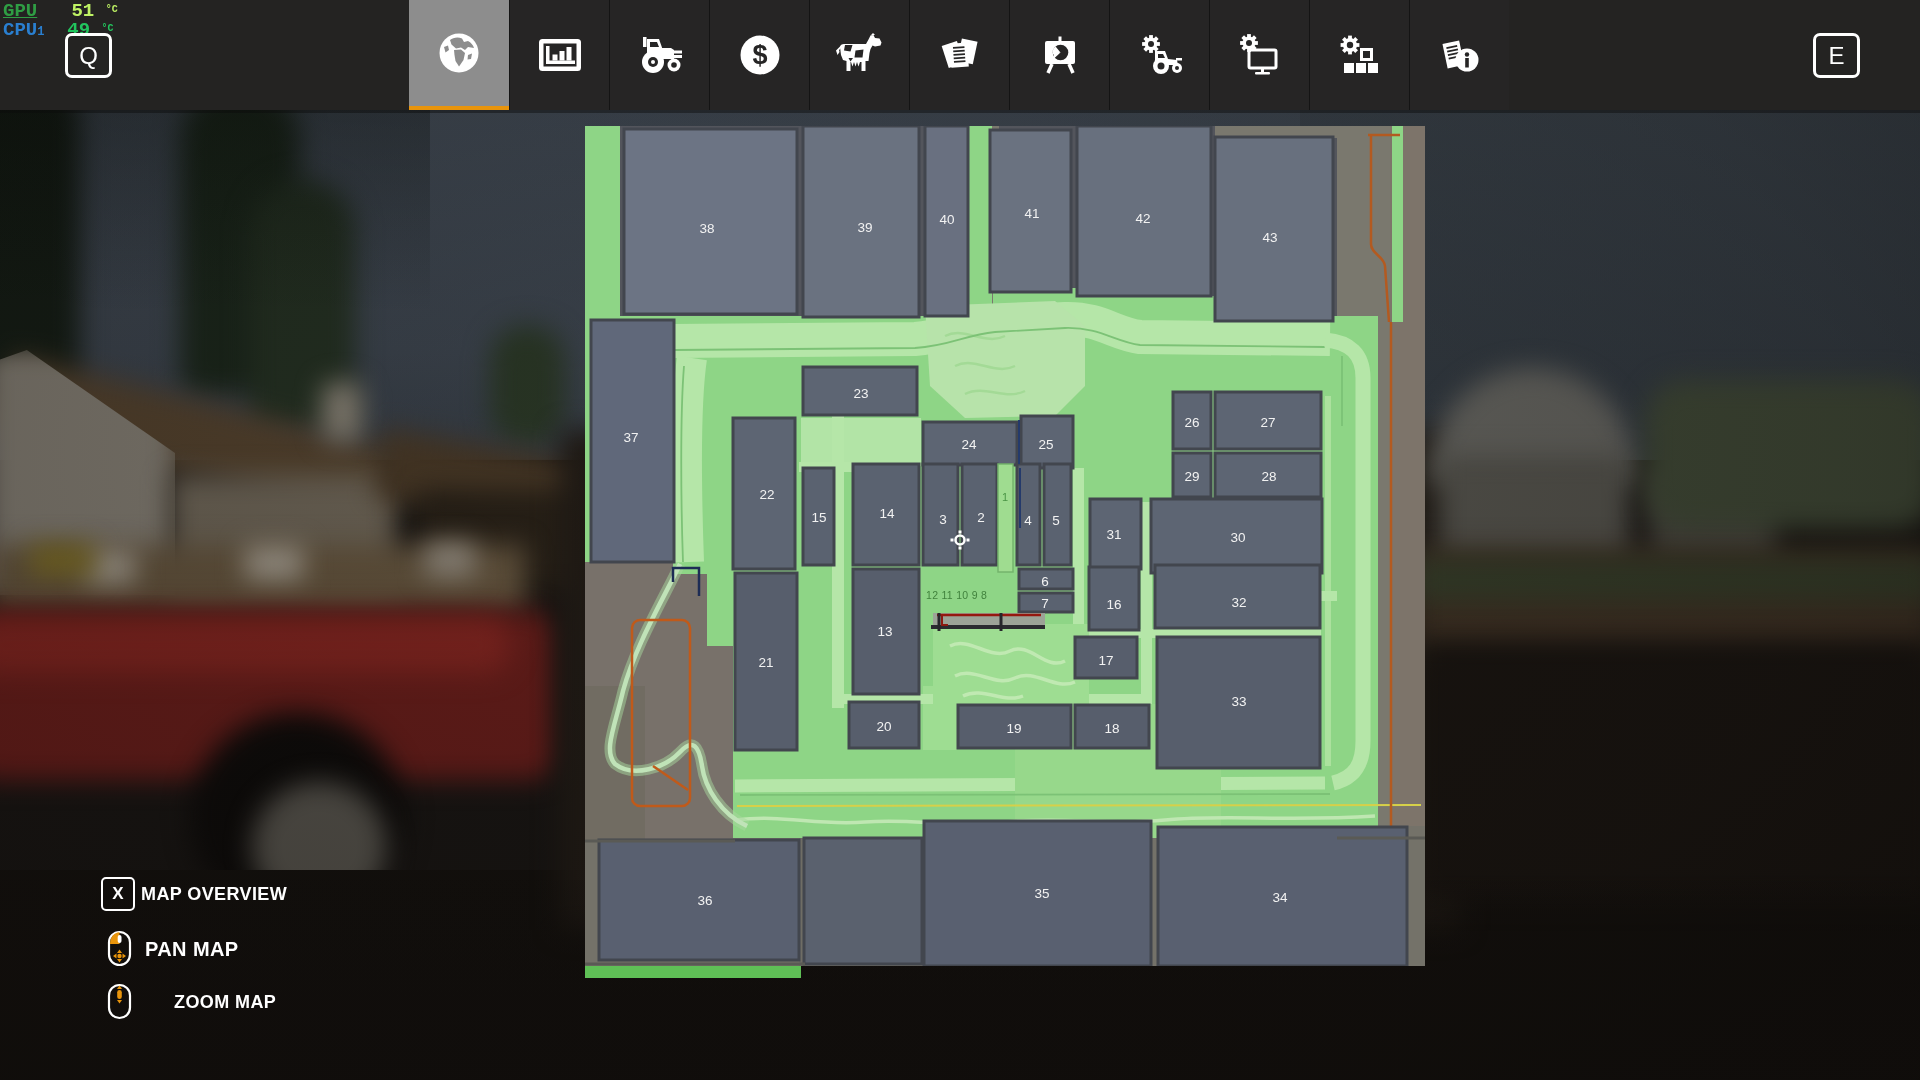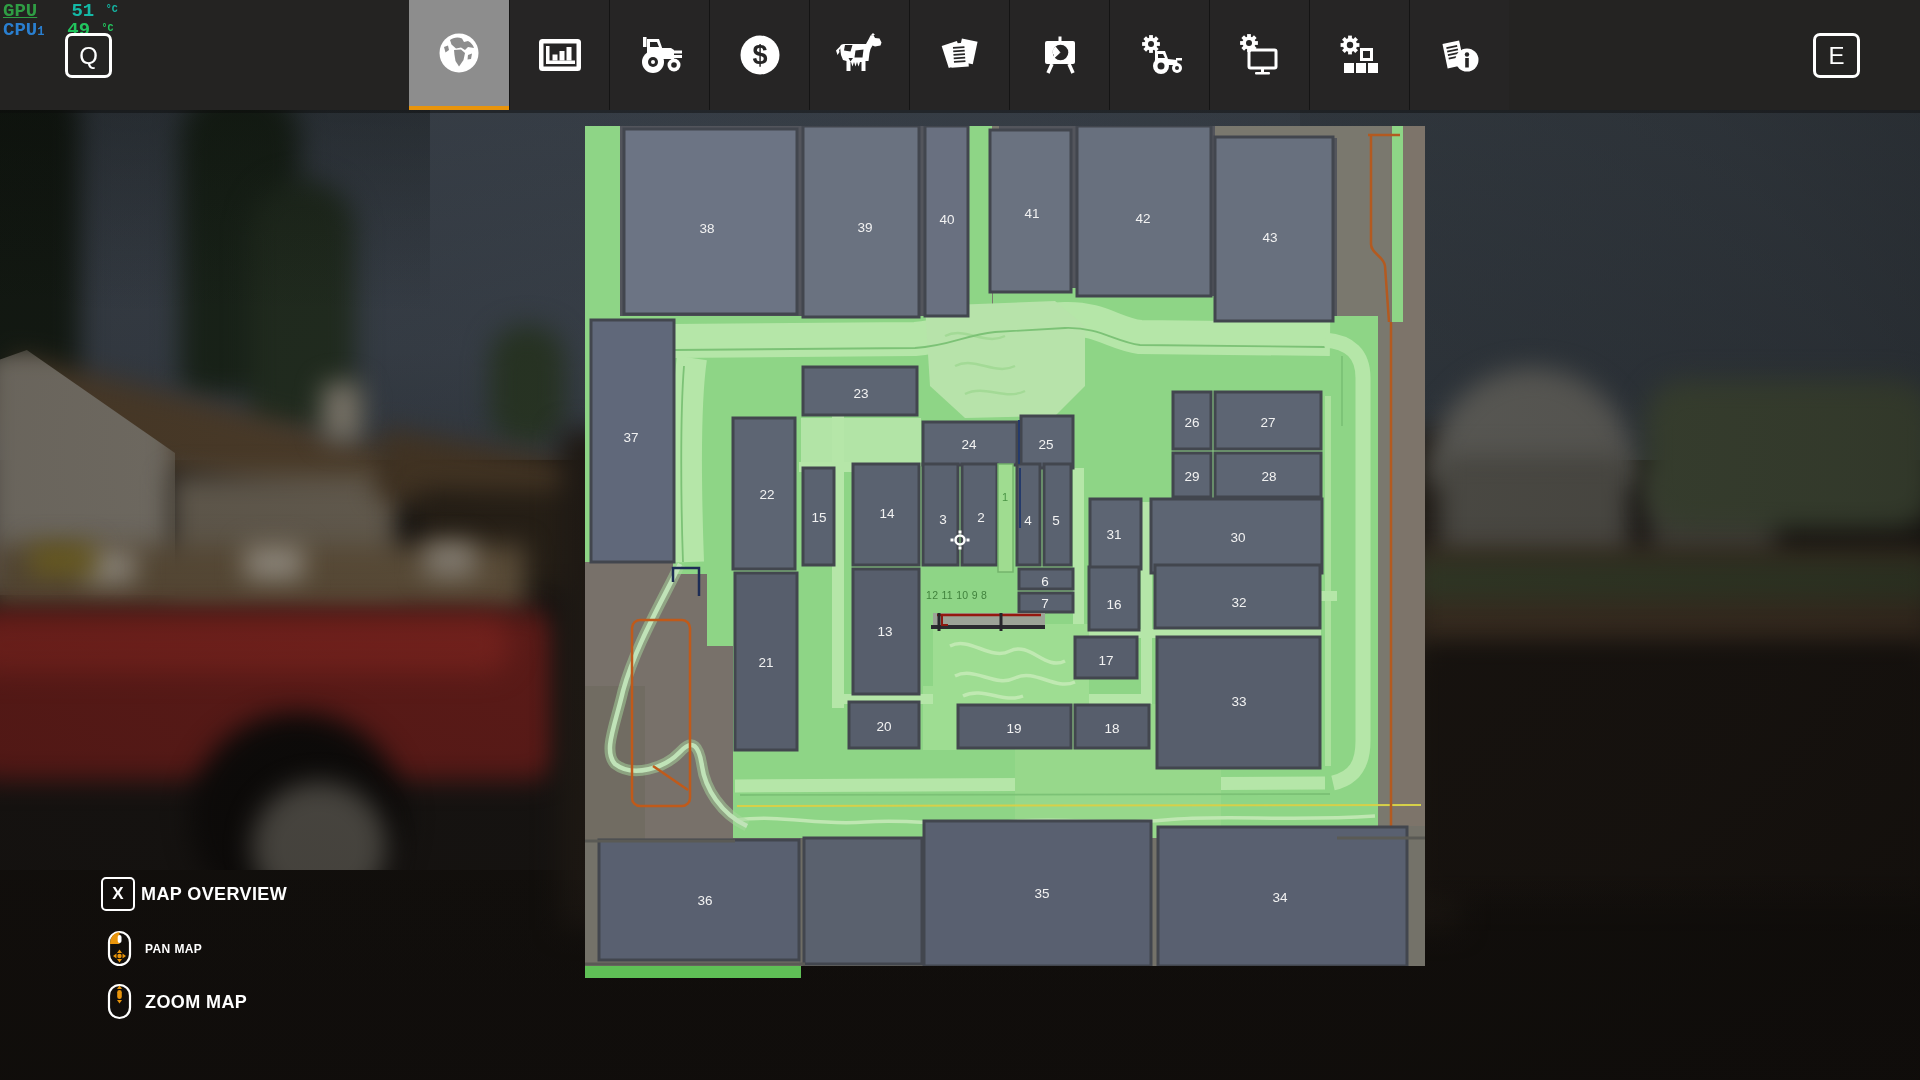--- a/index.html
+++ b/index.html
@@ -249,21 +249,21 @@
         <rect x="29.2" y="25" width="3.6" height="9.5" fill="#262525"></rect>
       </svg>
     </div>
 </div>
 <style>
  .tabx{width:99px;height:110px;background:#262525;border-left:1px solid #141414;
        display:flex;align-items:center;justify-content:center;}
 </style>
 
 <div class="abs" style="left:3px;top:1px;font-family:'Liberation Mono',monospace;font-weight:bold;font-size:19px;line-height:18px;">
-  <div><span style="color:#2f9e44;text-decoration:underline;">GPU</span><span style="color:#14b8a6;">&nbsp;&nbsp;&nbsp;51 <span style="font-size:10px;vertical-align:4px;">°C</span></span></div>
+  <div><span style="color:#2f9e44;text-decoration:underline;">GPU</span><span style="color:#bef264;">&nbsp;&nbsp;&nbsp;51 <span style="font-size:10px;vertical-align:4px;">°C</span></span></div>
   <div><span style="color:#2a7fd0;">CPU<span style="font-size:12px;">1</span></span><span style="color:#22c55e;">&nbsp;&nbsp;49 <span style="font-size:10px;vertical-align:4px;">°C</span></span></div>
 </div>
 
 <div class="abs" style="left:65px;top:33px;width:41px;height:39px;border:3px solid #fff;border-radius:7px;display:flex;align-items:center;justify-content:center;color:#fff;font-size:24px;">Q</div>
 
 <div class="abs" style="left:1813px;top:33px;width:41px;height:39px;border:3px solid #fff;border-radius:7px;display:flex;align-items:center;justify-content:center;color:#fff;font-size:24px;">E</div>
 
 <div class="abs" style="left:585px;top:126px;width:840px;height:840px;">
 <svg width="840" height="840" viewBox="0 0 840 840" style="display:block">
 
@@ -598,26 +598,26 @@
         <path d="M12.5,2.2 C7,2.6 3.2,6.5 3,14 L12.5,14 Z" fill="#e8940b"></path>
         <rect x="10.7" y="5" width="3.8" height="8" rx="1.9" fill="#ffffff"></rect>
         <g fill="#e8940b">
           <path d="M12.5,19.5 L15,23 L10,23 Z"></path>
           <path d="M12.5,32.5 L15,29 L10,29 Z"></path>
           <path d="M6,26 L9.5,23.6 L9.5,28.4 Z"></path>
           <path d="M19,26 L15.5,23.6 L15.5,28.4 Z"></path>
           <circle cx="12.5" cy="26" r="2.2"></circle>
         </g>
       </svg>
-      <div style="color:#fff;font-size:12px;font-weight:bold;letter-spacing:0.4px;margin-left:12px;">PAN MAP</div>
+      <div style="color:#fff;font-size:20px;font-weight:bold;letter-spacing:0.4px;margin-left:12px;">PAN MAP</div>
     </div>
   </div>
 
 <div class="abs" style="left:107px;top:983px;">
-    <div style="display:flex;align-items:center;">
+    <div style="display:flex;align-items:center;gap:29px;">
       <svg width="26" height="38" viewBox="0 0 26 38">
         <rect x="2" y="2" width="21" height="33" rx="10.5" fill="none" stroke="#ffffff" stroke-width="2.2"></rect>
         <rect x="10.2" y="7" width="4.6" height="9" rx="2.3" fill="#e8940b"></rect>
         <path d="M12.5,2.5 L15,6 L10,6 Z" fill="#e8940b"></path>
         <path d="M12.5,20.5 L15,17 L10,17 Z" fill="#e8940b"></path>
       </svg>
       <div style="color:#fff;font-size:18px;font-weight:bold;letter-spacing:0.4px;margin-left:12px;">ZOOM MAP</div>
     </div>
   </div>
 

